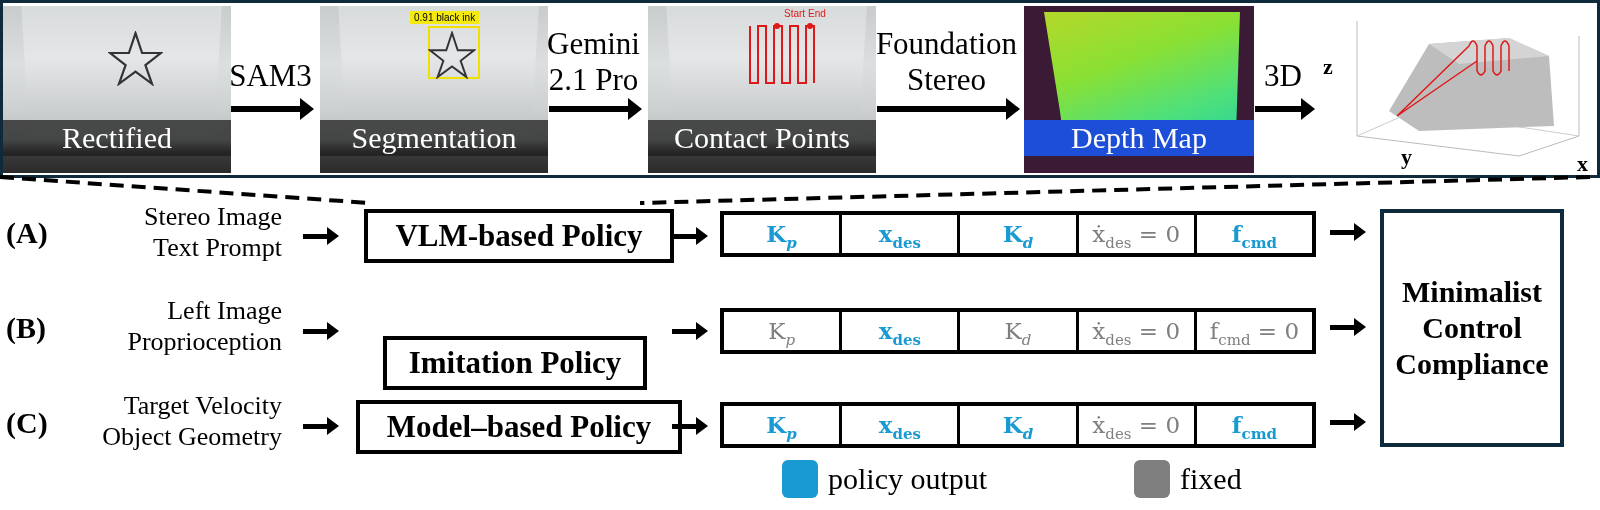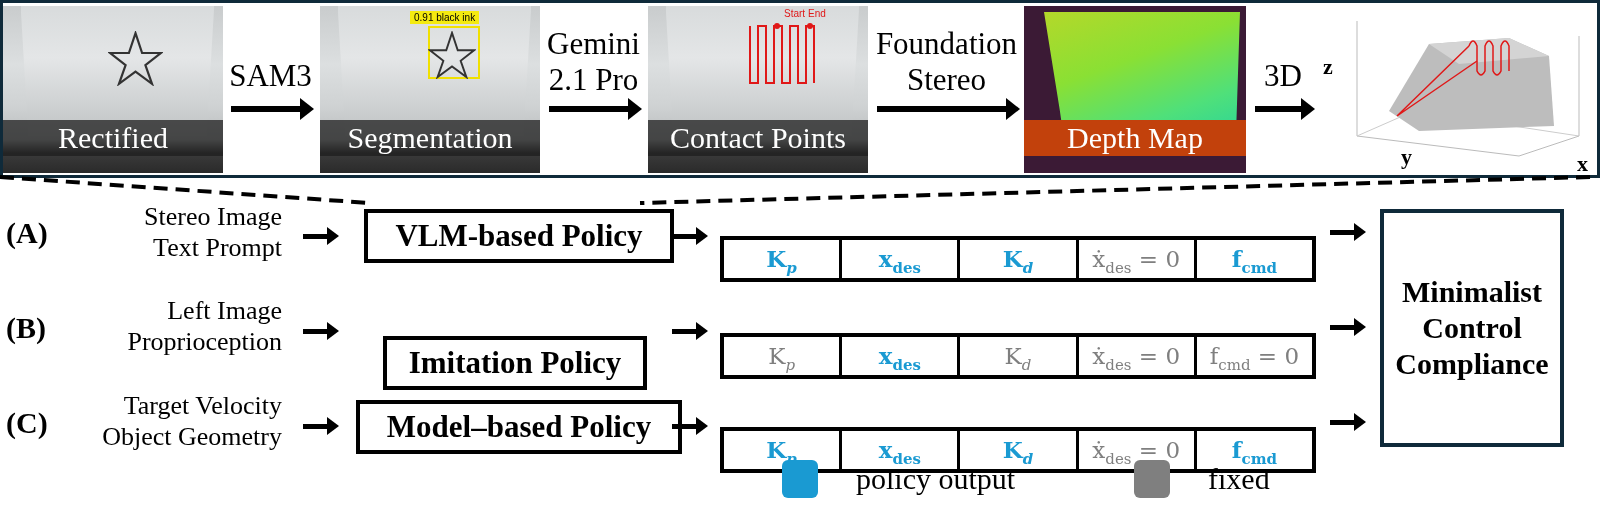--- a/index.html
+++ b/index.html
@@ -1,44 +1,44 @@
 <!DOCTYPE html>
 <html><head>
 <meta charset="utf-8">
 <style>
   html,body{margin:0;padding:0;background:#fff;}
   body{width:1600px;height:510px;position:relative;overflow:hidden;font-family:"Liberation Serif",serif;color:#000;}
   .strip{position:absolute;left:0;top:0;width:1594px;height:172px;border:3px solid #0f2a3a;background:#fff;}
-  .panel{position:absolute;top:3px;height:167px;overflow:hidden;}
+  .panel{position:absolute;top:3px;height:167px;overflow:hidden;padding-left:8px;}
   .photo{background:linear-gradient(180deg,#c9cccd 0%,#dcdfe0 35%,#cfd2d3 60%,#b9bcbd 80%,#3b3b3b 88%,#2a2a2a 100%);}
   .photo .board{position:absolute;left:8%;right:4%;top:0;bottom:22%;background:linear-gradient(180deg,#d8dbdc,#e4e6e7 40%,#cfd2d3 75%,#bfc2c3);clip-path:polygon(0 0,100% 0,96% 100%,4% 100%);}
   .caption{position:absolute;left:0;right:0;bottom:17px;height:36px;background:rgba(30,30,30,.75);color:#fff;font-size:30px;text-align:center;line-height:36px;}
   .step{position:absolute;top:3px;height:167px;text-align:center;font-size:31px;line-height:36px;}
   .step .lbl{margin-top:20px;}
   .step .arrow{position:absolute;left:8px;right:8px;top:100px;height:6px;background:#000;}
   .step .arrow:after{content:"";position:absolute;right:-4px;top:-8px;border-left:14px solid #000;border-top:11px solid transparent;border-bottom:11px solid transparent;}
   .bbox{position:absolute;border:2px solid #f0e000;}
   .bbox-label{position:absolute;background:#f4ea10;color:#000;font-family:"Liberation Sans",sans-serif;font-size:10px;padding:1px 4px;}
   .red-label{position:absolute;color:#e01818;font-family:"Liberation Sans",sans-serif;font-size:10px;}
   .depth{background:#3b1a35;}
   .depth .field{position:absolute;left:20px;top:6px;width:196px;height:125px;background:linear-gradient(160deg,#b4d82a 0%,#8ae034 40%,#4fe07a 75%,#2bd49a 100%);clip-path:polygon(0 0,100% 0,98% 96%,10% 100%,8% 78%);}
   .dashed{position:absolute;left:0;top:175px;width:1600px;height:40px;}
   .row-label{position:absolute;left:6px;font-size:30px;font-weight:bold;}
   .inputs{position:absolute;left:60px;width:222px;text-align:right;font-size:26px;line-height:31px;}
   .arr{position:absolute;height:5px;background:#000;width:26px;}
   .arr:after{content:"";position:absolute;right:-10px;top:-7px;border-left:12px solid #000;border-top:9px solid transparent;border-bottom:9px solid transparent;}
   .policy{position:absolute;border:4px solid #000;font-weight:bold;font-size:31px;text-align:center;line-height:46px;height:46px;box-sizing:content-box;}
-  .params{position:absolute;left:720px;width:588px;height:38px;border:4px solid #000;display:flex;margin-top:25px;}
+  .params{position:absolute;left:720px;width:588px;height:38px;border:4px solid #000;display:flex;}
   .cell{flex:1;border-right:3px solid #000;text-align:center;font-family:"DejaVu Serif",serif;font-size:23px;line-height:38px;white-space:nowrap;}
   .cell:last-child{border-right:none;}
   .cell sub{font-size:15px;}
   .blue{color:#1a9ad2;font-weight:bold;}
   .gray{color:#7f7f7f;}
   .mcc{position:absolute;left:1380px;top:209px;width:176px;height:230px;border:4px solid #0f2a3a;font-weight:bold;font-size:30px;text-align:center;line-height:36px;display:flex;align-items:center;justify-content:center;}
-  .legend{position:absolute;top:460px;display:flex;align-items:center;font-size:30px;gap:28px;}
+  .legend{position:absolute;top:460px;display:flex;align-items:center;font-size:30px;}
   .swatch{width:36px;height:38px;border-radius:6px;margin-right:10px;}
 </style>
 </head>
 <body>
 
 <div class="strip">
 
   <div class="panel photo" style="left:0;width:220px;">
     <div class="board"></div>
     <svg style="position:absolute;left:105px;top:25px" width="55" height="55" viewBox="0 0 50 50">
@@ -78,21 +78,21 @@
     <div class="caption">Contact Points</div>
   </div>
   <div class="step" style="left:866px;width:155px;">
     <div class="lbl">Foundation</div>
     <div>Stereo</div>
     <div class="arrow"></div>
   </div>
 
   <div class="panel depth" style="left:1021px;width:222px;">
     <div class="field"></div>
-    <div class="caption" style="background:#c2410c;">Depth Map</div>
+    <div class="caption" style="background:#1d4ed8;">Depth Map</div>
   </div>
   <div class="step" style="left:1244px;width:72px;">
     <div class="lbl" style="margin-top:52px">3D</div>
     <div class="arrow"></div>
   </div>
 
   <div class="panel" style="left:1316px;width:275px;">
     <div style="position:absolute;left:4px;top:48px;font-size:22px;font-weight:bold;">z</div>
     <svg style="position:absolute;left:30px;top:10px" width="240" height="150" viewBox="0 0 240 150">
       <path d="M8 5 V120 L170 140 L230 120 V20" fill="none" stroke="#bbb" stroke-width="1"></path>

